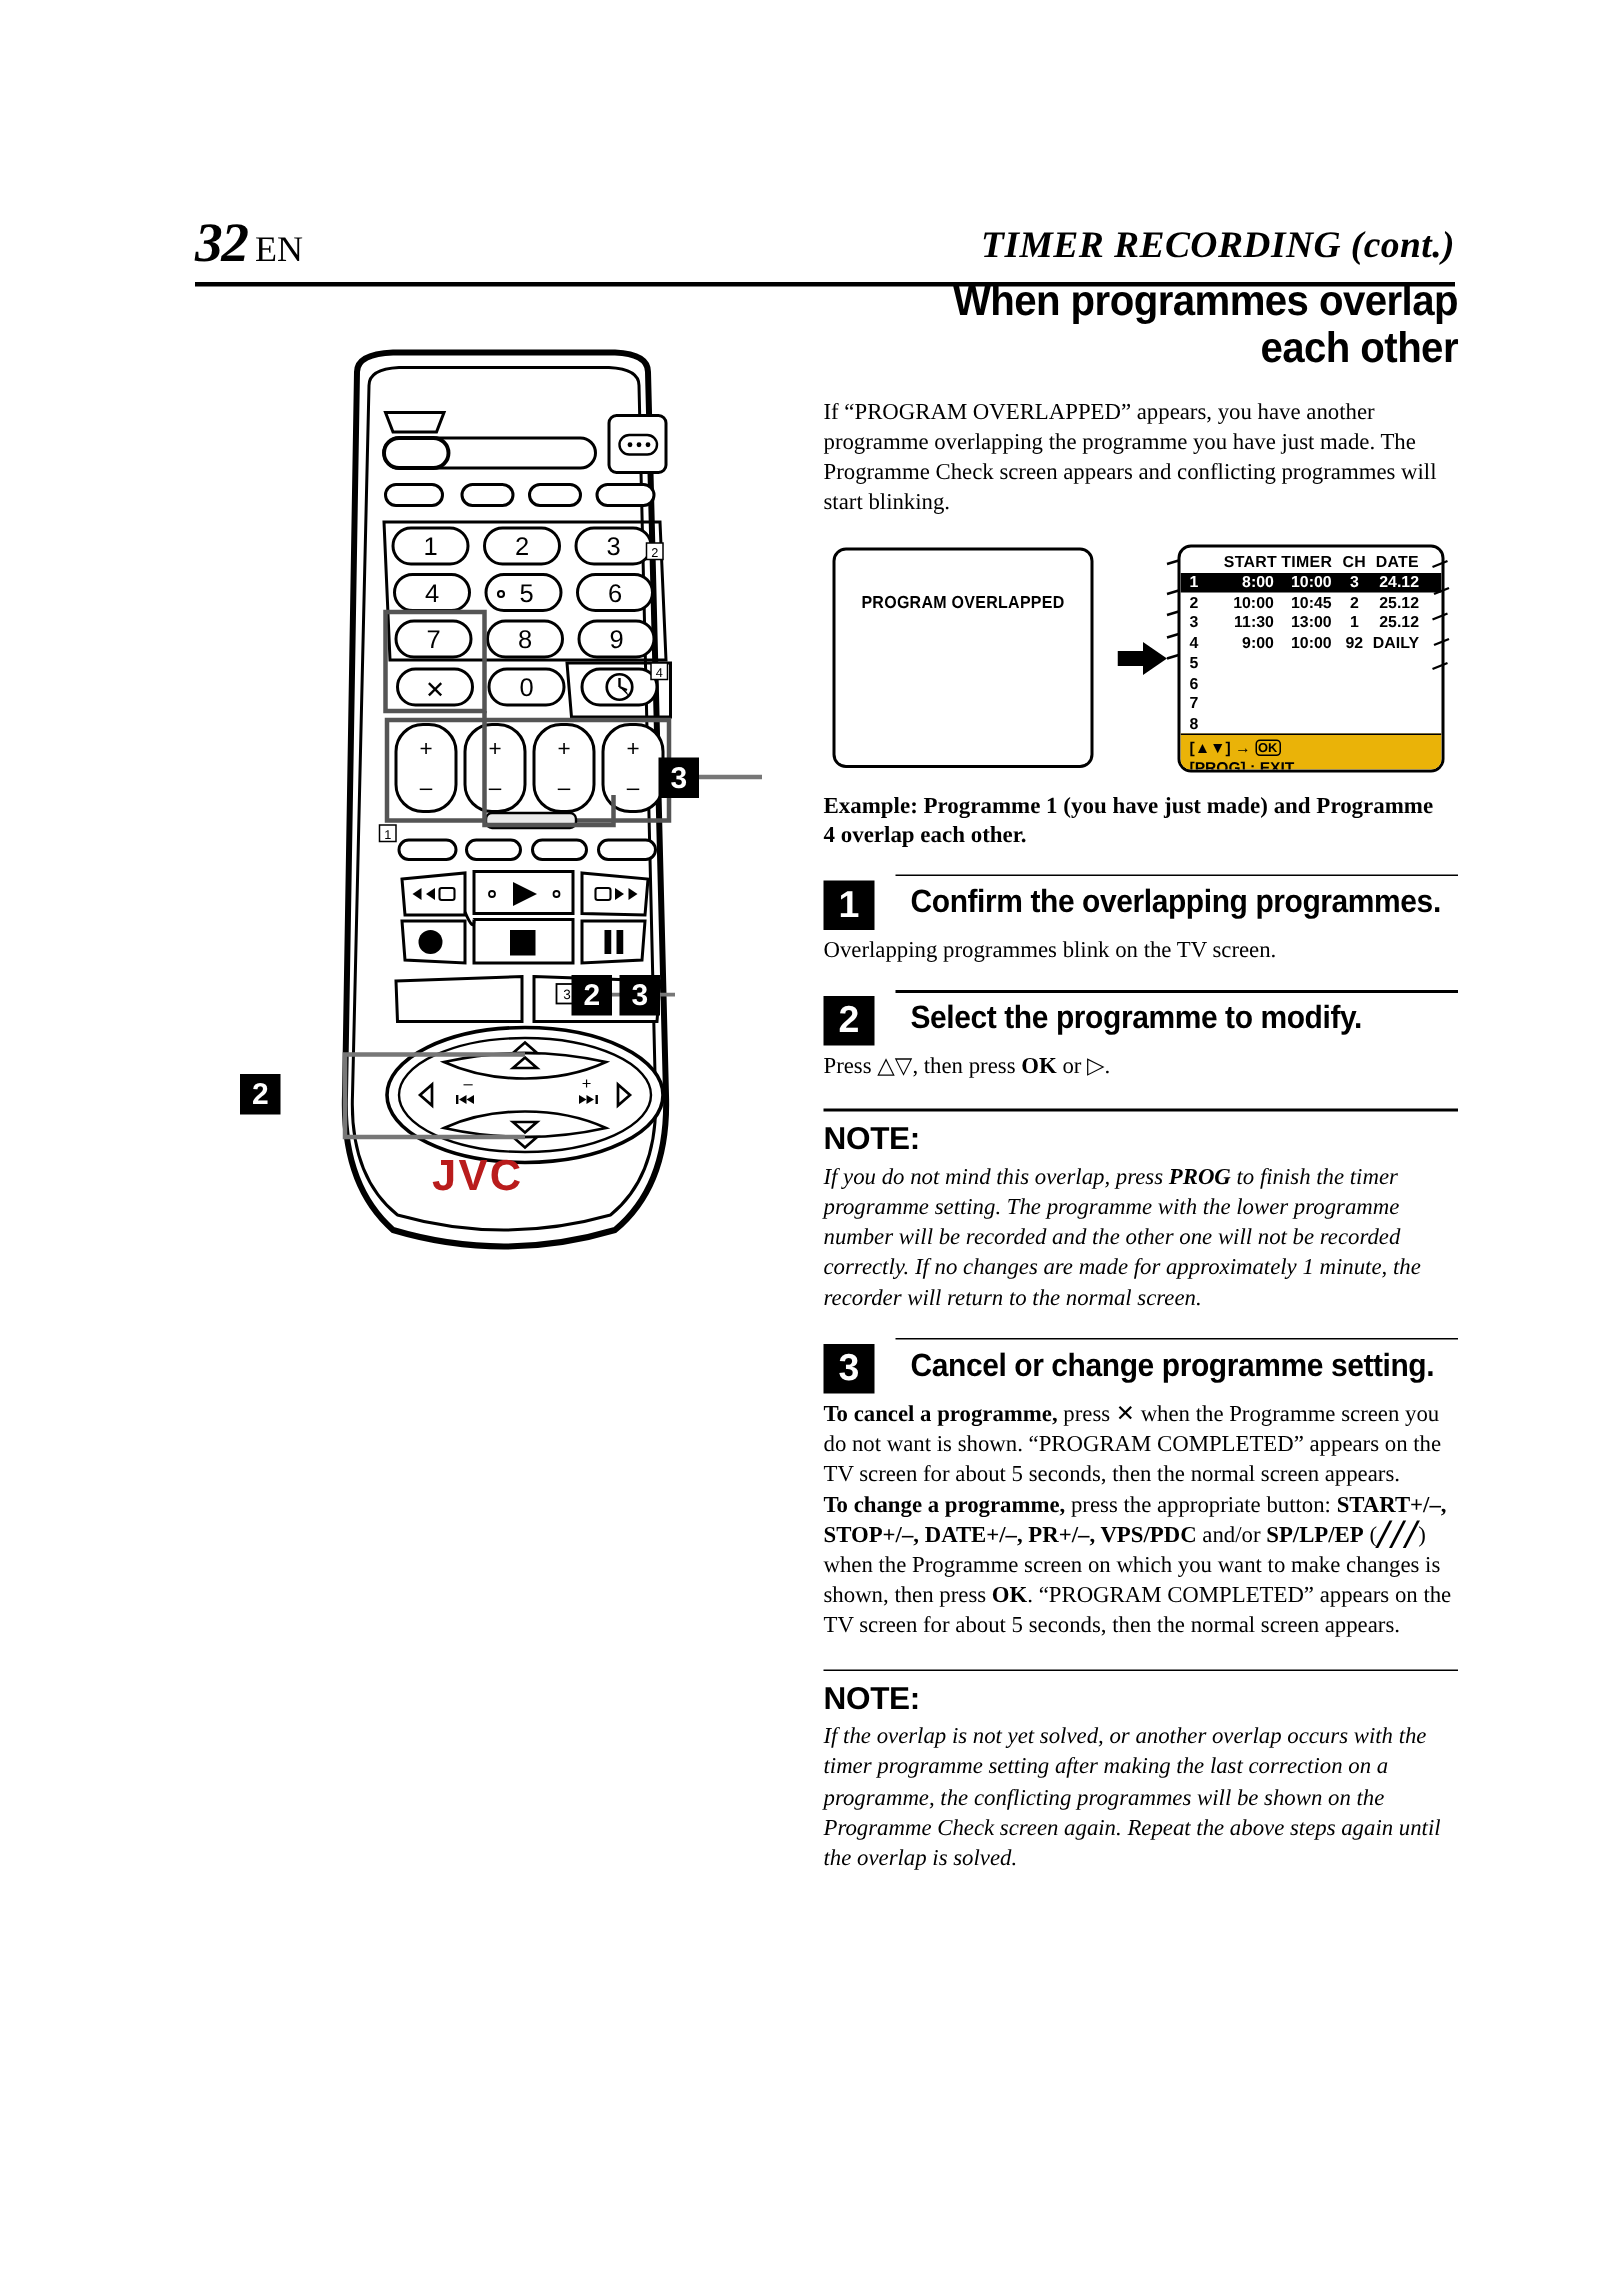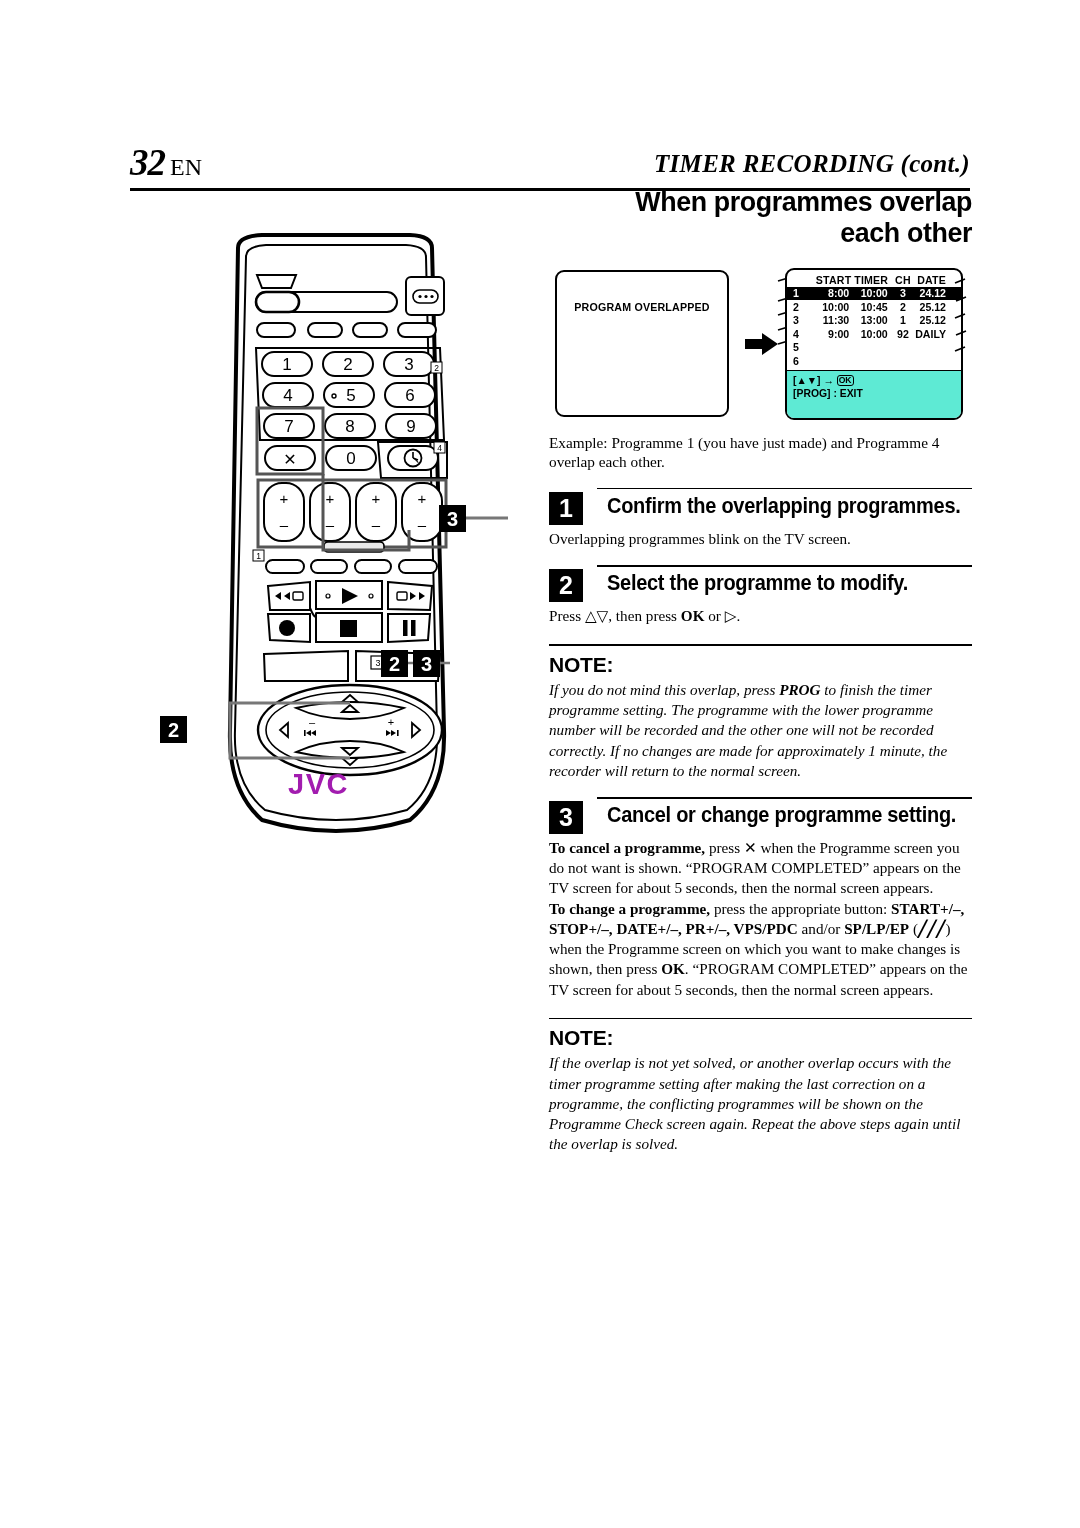--- a/index.html
+++ b/index.html
@@ -167,22 +167,22 @@
   #prog-table .c-date { width: 23%; text-align: right; padding-right: 15px;}
   #prog-table tr.selected td {
     background: #000;
     color: #fff;
   }
   #screen-footer {
     position: absolute;
     left: 0;
     right: 0;
     bottom: 0;
-    height: 48px;
-    background: #5eead4;
+    height: 24px;
+    background: #eab308;
     border-top: 1.5px solid #000;
     font-family: "Liberation Sans", sans-serif;
     font-weight: bold;
     font-size: 10.4px;
     padding: 3px 0 0 6px;
     box-sizing: border-box;
     line-height: 1.28;
   }
   .okbox {
     display: inline-block;
@@ -190,21 +190,21 @@
     border-radius: 3px;
     padding: 0 1px;
     font-size: 8.6px;
     line-height: 1.1;
     vertical-align: 1px;
   }
 
   
   .example-caption {
     font-family: "Liberation Serif", serif;
-    font-weight: normal;
+    font-weight: bold;
     font-size: 15.3px;
     line-height: 1.28;
     margin: 10px 11px 0 0;
   }
 
   
   .step {
     margin-top: 15px;
     position: relative;
   }
@@ -307,21 +307,21 @@
     line-height: 1;
   }
   #jvc-logo {
     position: absolute;
     left: 178px;
     top: 538px;
     font-family: "Liberation Sans", sans-serif;
     font-weight: bold;
     font-size: 29px;
     letter-spacing: 1.5px;
-    color: #a21caf;
+    color: #b91c1c;
   }
 </style>
 </head>
 <body>
 
 <div id="page-header">
   <div id="page-num-wrap">
     <span id="page-num">32</span>
     <span id="page-lang">EN</span>
   </div>
@@ -489,20 +489,21 @@
   <div class="cal-box" style="left:329px; top:275px;">3</div>
   <div class="cal-box" style="left:50px; top:486px;">2</div>
   <div class="cal-box" style="left:271px; top:420px;">2</div>
   <div class="cal-box" style="left:303px; top:420px;">3</div>
 </div>
 
 <div id="right-col">
 
   <h1 class="main-title">When programmes overlap each other</h1>
 
+  <p class="body-para">If “PROGRAM OVERLAPPED” appears, you have another programme overlapping the programme you have just made. The Programme Check screen appears and conflicting programmes will start blinking.</p>
 
   <div id="screens">
 
     <div id="screen-left">
       <div id="screen-left-text">PROGRAM OVERLAPPED</div>
     </div>
 
     <svg id="arrow" viewBox="0 0 33 22">
       <path d="M0 6 L17 6 L17 0 L33 11 L17 22 L17 16 L0 16 Z" fill="#000"></path>
     </svg>

